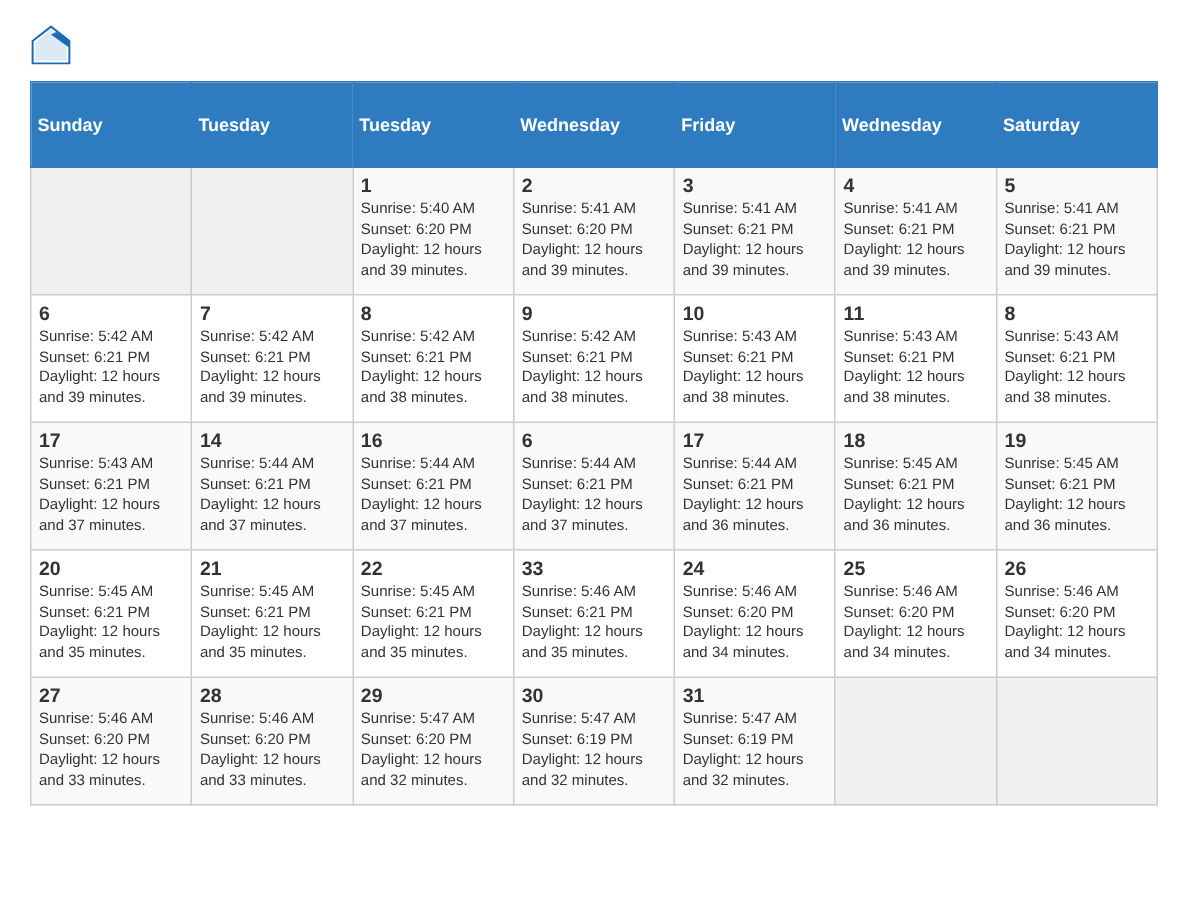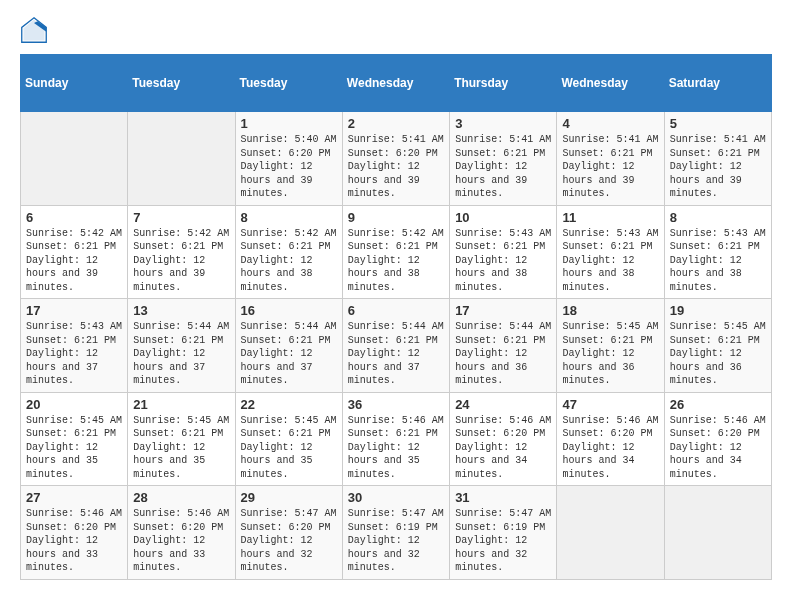--- a/index.html
+++ b/index.html
@@ -83,21 +83,20 @@
     .day-number {
       font-size: 13px;
       font-weight: bold;
       display: block;
       margin-bottom: 2px;
     }
     .day-info {
       font-size: 10px;
       line-height: 1.35;
       color: #333;
-      font-family: Liberation Mono, monospace;
     }
     .empty-cell {
       background: #f0f0f0 !important;
     }
   </style>
 </head>
 <body>
 
 <div class="header">
   <div class="logo">
@@ -117,21 +116,21 @@
   </div>
 </div>
 
 <table>
   <thead>
     <tr>
     <th>Sunday</th>
         <th>Tuesday</th>
         <th>Tuesday</th>
         <th>Wednesday</th>
-        <th>Thursday</th>
+        <th>Friday</th>
         <th>Wednesday</th>
         <th>Saturday</th>
       </tr>
   </thead>
   <tbody>
   <tr>
         <td class="empty-cell"></td>
         <td class="empty-cell"></td>
         <td>
           <span class="day-number">1</span>
@@ -209,21 +208,21 @@
         </td>
       </tr>
       <tr>
         <td>
           <span class="day-number">17</span>
           <div class="day-info" style="white-space: pre-line;">Sunrise: 5:43 AM
 Sunset: 6:21 PM
 Daylight: 12 hours and 37 minutes.</div>
         </td>
         <td>
-          <span class="day-number">13</span>
+          <span class="day-number">14</span>
           <div class="day-info" style="white-space: pre-line;">Sunrise: 5:44 AM
 Sunset: 6:21 PM
 Daylight: 12 hours and 37 minutes.</div>
         </td>
         <td>
           <span class="day-number">16</span>
           <div class="day-info" style="white-space: pre-line;">Sunrise: 5:44 AM
 Sunset: 6:21 PM
 Daylight: 12 hours and 37 minutes.</div>
         </td>
@@ -265,33 +264,33 @@
 Sunset: 6:21 PM
 Daylight: 12 hours and 35 minutes.</div>
         </td>
         <td>
           <span class="day-number">22</span>
           <div class="day-info" style="white-space: pre-line;">Sunrise: 5:45 AM
 Sunset: 6:21 PM
 Daylight: 12 hours and 35 minutes.</div>
         </td>
         <td>
-          <span class="day-number">36</span>
+          <span class="day-number">33</span>
           <div class="day-info" style="white-space: pre-line;">Sunrise: 5:46 AM
 Sunset: 6:21 PM
 Daylight: 12 hours and 35 minutes.</div>
         </td>
         <td>
           <span class="day-number">24</span>
           <div class="day-info" style="white-space: pre-line;">Sunrise: 5:46 AM
 Sunset: 6:20 PM
 Daylight: 12 hours and 34 minutes.</div>
         </td>
         <td>
-          <span class="day-number">47</span>
+          <span class="day-number">25</span>
           <div class="day-info" style="white-space: pre-line;">Sunrise: 5:46 AM
 Sunset: 6:20 PM
 Daylight: 12 hours and 34 minutes.</div>
         </td>
         <td>
           <span class="day-number">26</span>
           <div class="day-info" style="white-space: pre-line;">Sunrise: 5:46 AM
 Sunset: 6:20 PM
 Daylight: 12 hours and 34 minutes.</div>
         </td>

